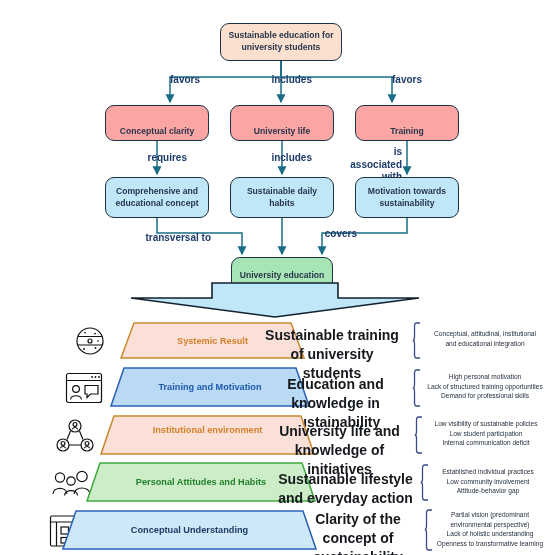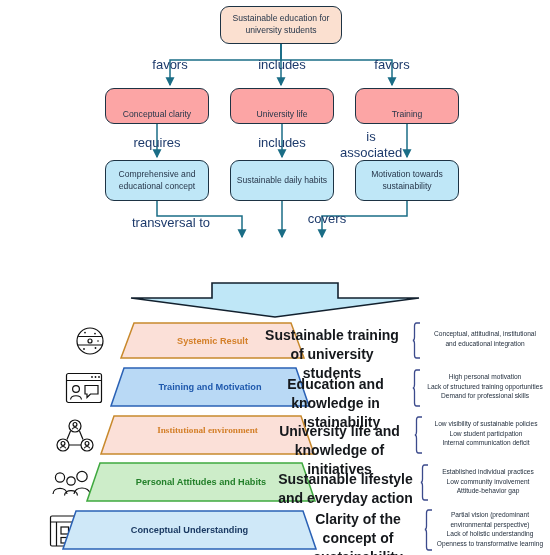--- a/index.html
+++ b/index.html
@@ -6,21 +6,21 @@
   body{
     width:550px;height:555px;
     background:#ffffff;
     font-family:"Liberation Sans", sans-serif;
     overflow:hidden;
     position:relative;
   }
   #root{position:relative;width:550px;height:555px;}
 
   
-  .flow{position:absolute;left:0;top:0;width:550px;height:292px;}
+  .flow{position:absolute;left:0;top:17px;width:550px;height:292px;font-weight:bold;}
   .node{
     position:absolute;
     box-sizing:border-box;
     display:flex;align-items:center;justify-content:center;
     text-align:center;
     border:1.6px solid #1d3344;
     border-radius:9px;
     font-size:8.6px;
     line-height:1.35;
     color:#27364a;
@@ -32,23 +32,23 @@
   .n-p2{left:230px;top:88px;width:104px;height:36px;}
   .n-p3{left:355px;top:88px;width:104px;height:36px;}
   .n-blue{background:#bfe7f7;}
   .n-b1{left:105px;top:160px;width:104px;height:41px;}
   .n-b2{left:230px;top:160px;width:104px;height:41px;}
   .n-b3{left:355px;top:160px;width:104px;height:41px;}
   .n-green{background:#a8e5b6;left:231px;top:240px;width:102px;height:38px;}
 
   .edge-label{
     position:absolute;
-    font-size:13px;
+    font-size:10px;
     color:#1d3a6b;
-    text-align:center;
+    text-align:right;
     line-height:1.25;
     white-space:nowrap;
   }
   .flow svg{position:absolute;left:0;top:0;width:550px;height:292px;overflow:visible;}
 
   
   .funnel{position:absolute;left:130px;top:282px;width:290px;height:36px;}
 
   
   .rows{position:absolute;left:0;top:318px;width:550px;height:237px;}
@@ -134,20 +134,23 @@
     <div class="node n-blue n-b2">
       <span>Sustainable daily habits</span>
     </div>
     <div class="node n-blue n-b3">
       <span>Motivation towards sustainability</span>
     </div>
 
     <div class="edge-label" style="left:131px;top:215px;width:80px;">transversal to</div>
     <div class="edge-label" style="left:297px;top:211px;width:60px;">covers</div>
 
+    <div class="node n-green">
+      <span>University education</span>
+    </div>
   </div>
 
   <div class="funnel">
     <svg width="290" height="36" viewBox="0 0 290 36">
       <path d="M82,1 L208,1 L208,16 L289,16 L145,35 L1,16 L82,16 Z" fill="#bfe7f7" stroke="#12202e" stroke-width="1.6" stroke-linejoin="miter"></path>
     </svg>
   </div>
 
   <div class="rows">
 
@@ -222,21 +225,21 @@
           <circle cx="20" cy="5.4" r="1.9"></circle>
           <circle cx="8" cy="26" r="6"></circle>
           <path d="M5.3,29.2 a3,3 0 0 1 5.4,0"></path>
           <circle cx="8" cy="24.4" r="1.9"></circle>
           <circle cx="32" cy="26" r="6"></circle>
           <path d="M29.3,29.2 a3,3 0 0 1 5.4,0"></path>
           <circle cx="32" cy="24.4" r="1.9"></circle>
           <path d="M15.5,12 L12,20.5 M24.5,12 L28,20.5 M14,26 L26,26"></path>
         </svg>
       </div>
-      <div class="band" style="left:100px;top:3px;width:215px;height:30px;font-family:Liberation Serif, serif;">
+      <div class="band" style="left:100px;top:3px;width:215px;height:30px;">
         <svg width="215" height="40" viewBox="0 0 215 40" preserveAspectRatio="none">
           <path d="M14,1 L201,1 L214,39 L1,39 Z" fill="#fbe0d8" stroke="#c8892c" stroke-width="1.5"></path>
         </svg>
         <span style="color:#d4802a;">Institutional environment</span>
       </div>
       <div class="mid-label" style="left:268px;top:10px;width:143px;">University life and knowledge of initiatives</div>
       <div class="brace" style="left:414px;top:4px;">
         <svg width="10" height="38" viewBox="0 0 10 38" fill="none" stroke="#3b4a8c" stroke-width="1.3">
           <path d="M8,1 L4.5,1 Q2.5,1 2.5,4 L2.5,15.5 Q2.5,19 0.8,19 Q2.5,19 2.5,22.5 L2.5,34 Q2.5,37 4.5,37 L8,37"></path>
         </svg>

